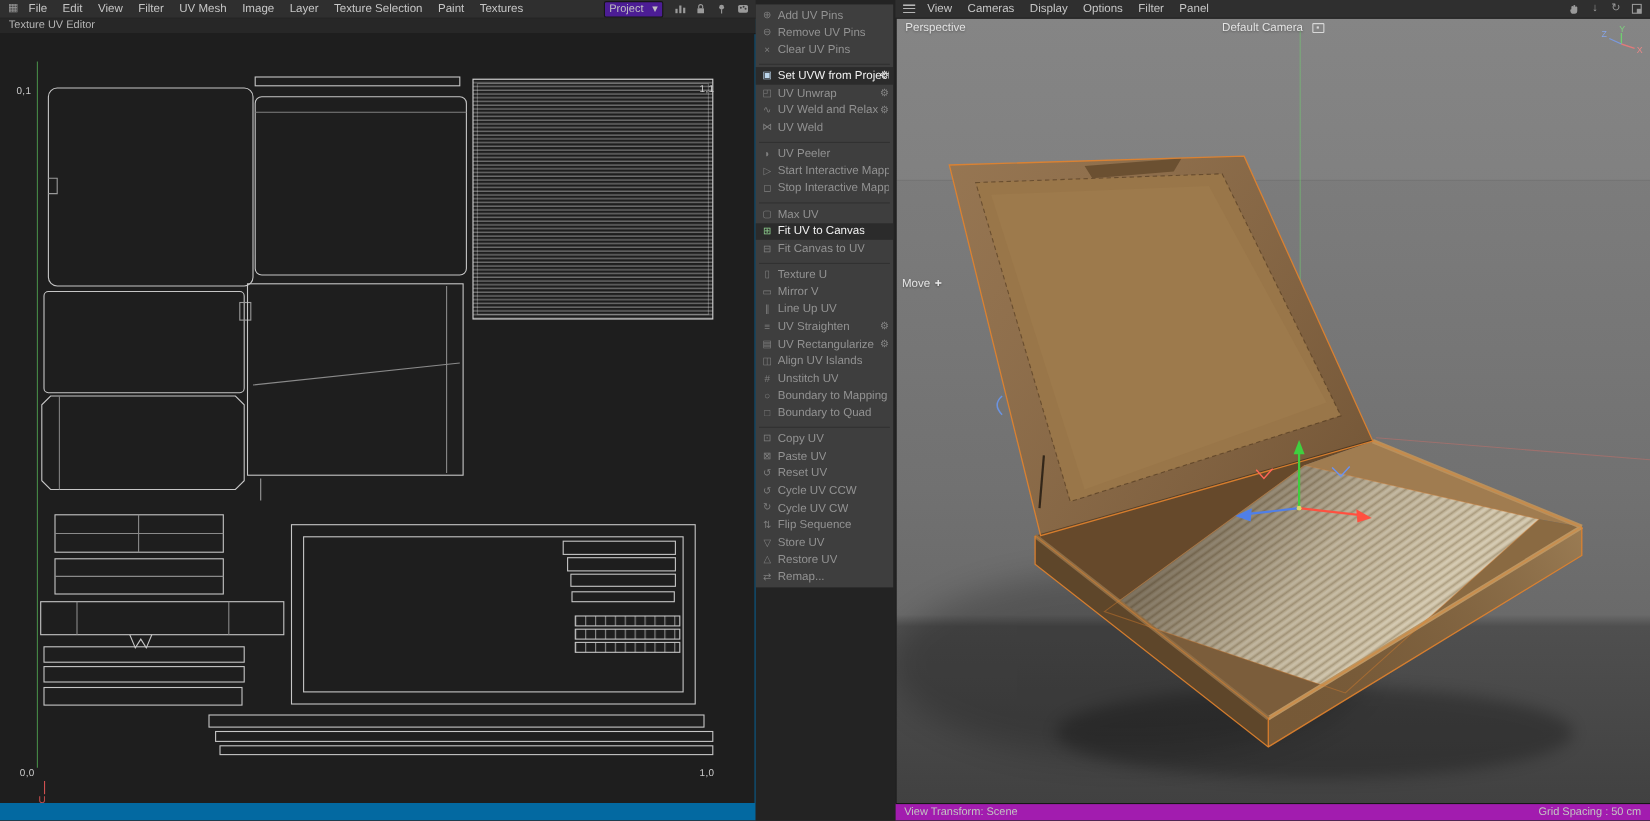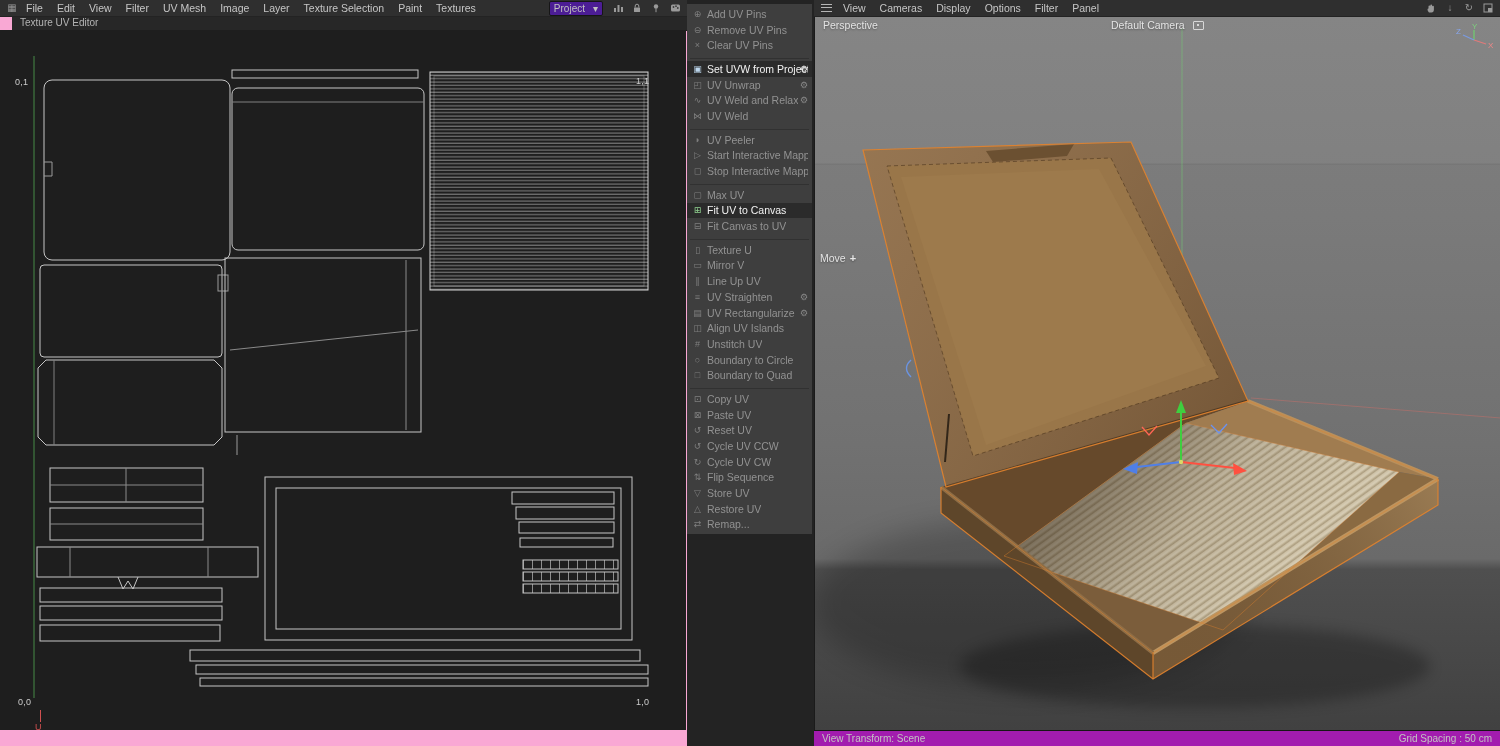--- a/index.html
+++ b/index.html
@@ -14,21 +14,21 @@
   .topbar-left{position:absolute;left:0;top:0;width:687px;height:16px;display:flex;align-items:center;padding:0 5px;box-sizing:border-box;}
   .topbar-right{position:absolute;left:814px;right:0;top:0;height:16px;display:flex;align-items:center;padding:0 5px;box-sizing:border-box;}
   .menu-item{padding:1px 7px;font-size:10.5px;color:#c6c6c6;line-height:13px;white-space:nowrap;cursor:default;}
   .tb-icon{color:#9a9a9a;font-size:10px;line-height:14px;display:inline-flex;align-items:center;justify-content:center;width:14px;height:14px;}
   .hamburger{width:11px;height:8px;background:repeating-linear-gradient(#b5b5b5 0 1px,transparent 1px 3.5px);margin:0 4px 0 2px;}
   .project-select{margin-left:auto;display:flex;align-items:center;gap:8px;background:#4c1d95;border:1px solid #161616;border-radius:2px;height:13px;padding:0 4px;font-size:10px;color:#c0c0c0;}
   .tb-icons{display:flex;gap:5px;margin-left:8px;align-items:center;}
   .tb-icons-right{display:flex;gap:5px;margin-left:auto;align-items:center;}
 
   
-  .uv-region{position:absolute;left:0;top:16px;width:687px;height:730px;background:#f9a8d4;padding-left:12px;}
+  .uv-region{position:absolute;left:0;top:16px;width:687px;height:730px;background:#0369a1;}
   .uv-header{height:12px;background:#272727;border-bottom:1px solid #191919;font-size:10px;color:#b4b4b4;padding:1px 8px;}
   .uv-canvas{position:absolute;left:0;top:14px;width:686px;height:700px;background:#1e1e1e;}
   .uv-canvas svg{position:absolute;left:0;top:0;}
   .uv-footer{position:absolute;left:0;bottom:0;width:687px;height:16px;background:#262626;border-top:1px solid #1a1a1a;font-size:10px;color:#9b9b9b;padding:2px 8px;box-sizing:border-box;}
   .coord{position:absolute;font-size:9px;color:#cdcdcd;letter-spacing:.3px;}
   .coord.tl{left:15px;top:47px;}
   .coord.tr{left:636px;top:46px;}
   .coord.bl{left:18px;top:667px;}
   .coord.br{left:636px;top:667px;}
   .u-axis-label{position:absolute;left:35px;top:692px;font-size:9px;color:#d05050;}
@@ -319,21 +319,21 @@
       <div class="cmd-row disabled">
         <span class="cmd-icon">◫</span>
         <span class="cmd-label">Align UV Islands</span>
       </div>
       <div class="cmd-row disabled">
         <span class="cmd-icon">#</span>
         <span class="cmd-label">Unstitch UV</span>
       </div>
       <div class="cmd-row disabled">
         <span class="cmd-icon">○</span>
-        <span class="cmd-label">Boundary to Circle</span>
+        <span class="cmd-label">Boundary to Mapping</span>
       </div>
       <div class="cmd-row disabled">
         <span class="cmd-icon">□</span>
         <span class="cmd-label">Boundary to Quad</span>
       </div>
       <div class="cmd-sep"></div>
       <div class="cmd-row disabled">
         <span class="cmd-icon">⊡</span>
         <span class="cmd-label">Copy UV</span>
       </div>

